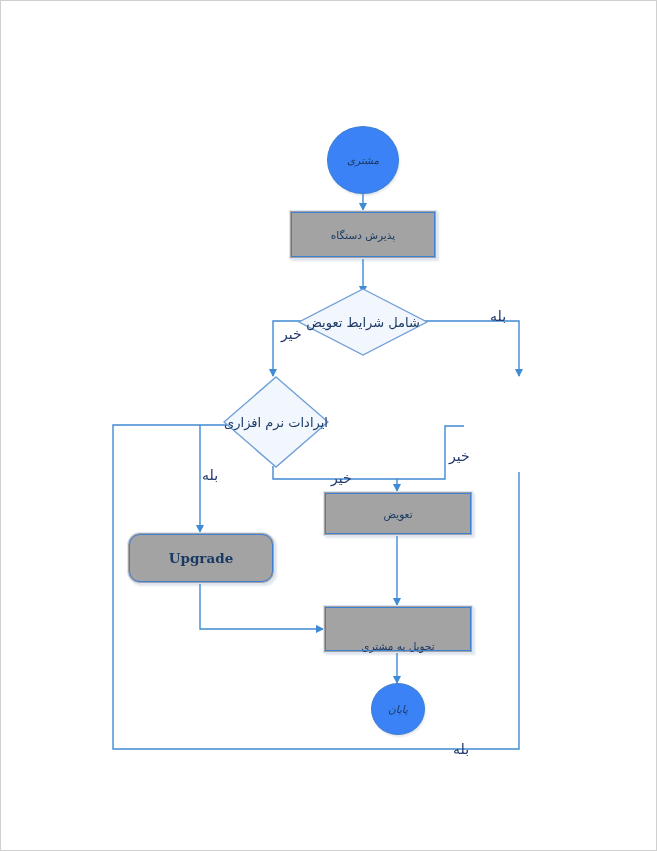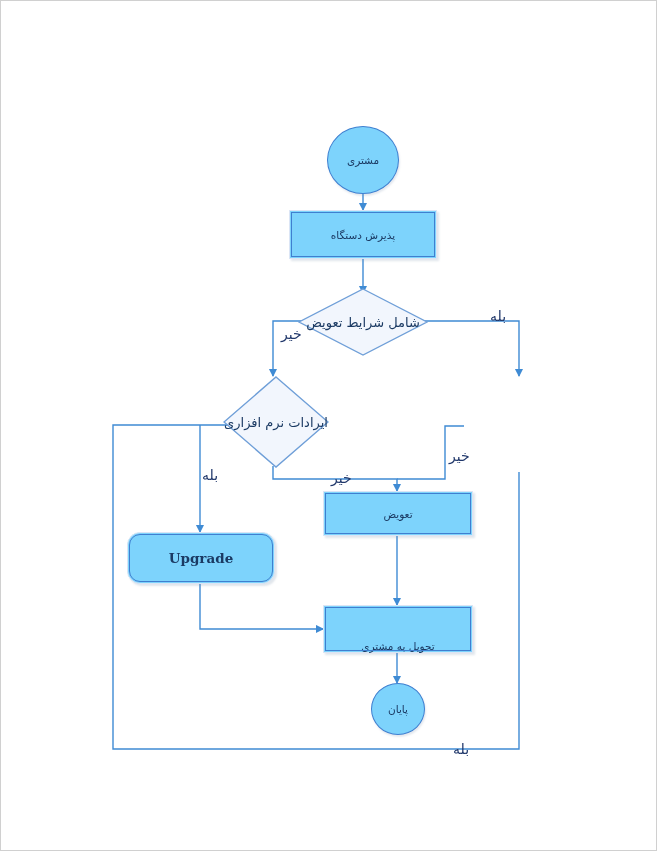--- a/index.html
+++ b/index.html
@@ -96,38 +96,39 @@
     box-sizing: border-box;
     display: flex;
     align-items: center;
     justify-content: center;
     direction: rtl;
     color: #1b3a63;
     font-size: 10.5px;
     text-align: center;
   }
   .box {
-    background: #7dd3fc;
+    background: #a3a3a3;
     border: 1px solid #dbe5f5;
     outline: 1px solid #3f7fd0;
     outline-offset: -3px;
     box-shadow: 2px 2px 2px rgba(120,140,170,0.22);
   }
   .box.serif {
     font-family: "DejaVu Serif", "Liberation Serif", serif;
     font-weight: bold;
     font-size: 13.5px;
     direction: ltr;
     color: #1b3a63;
   }
   .circle {
-    background: #7dd3fc;
+    background: #3b82f6;
     border: 1.4px solid #3f7fd0;
     border-radius: 50%;
     box-shadow: 1px 2px 2px rgba(120,140,170,0.20);
+    font-style: italic;
   }
   .diamond-wrap {
     position: absolute;
   }
   .diamond-wrap .dshape {
     position: absolute;
     left: 0; top: 0;
     width: 100%;
     height: 100%;
   }

